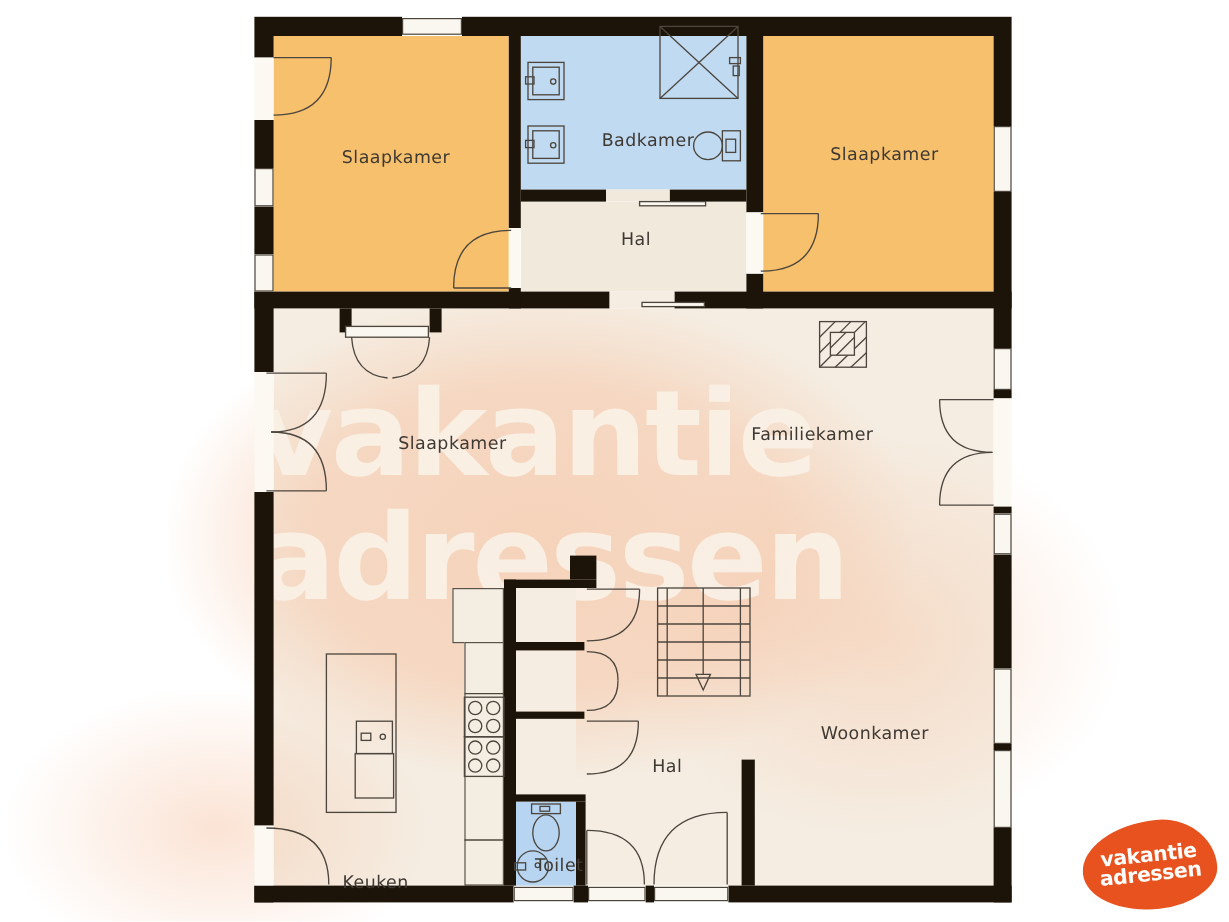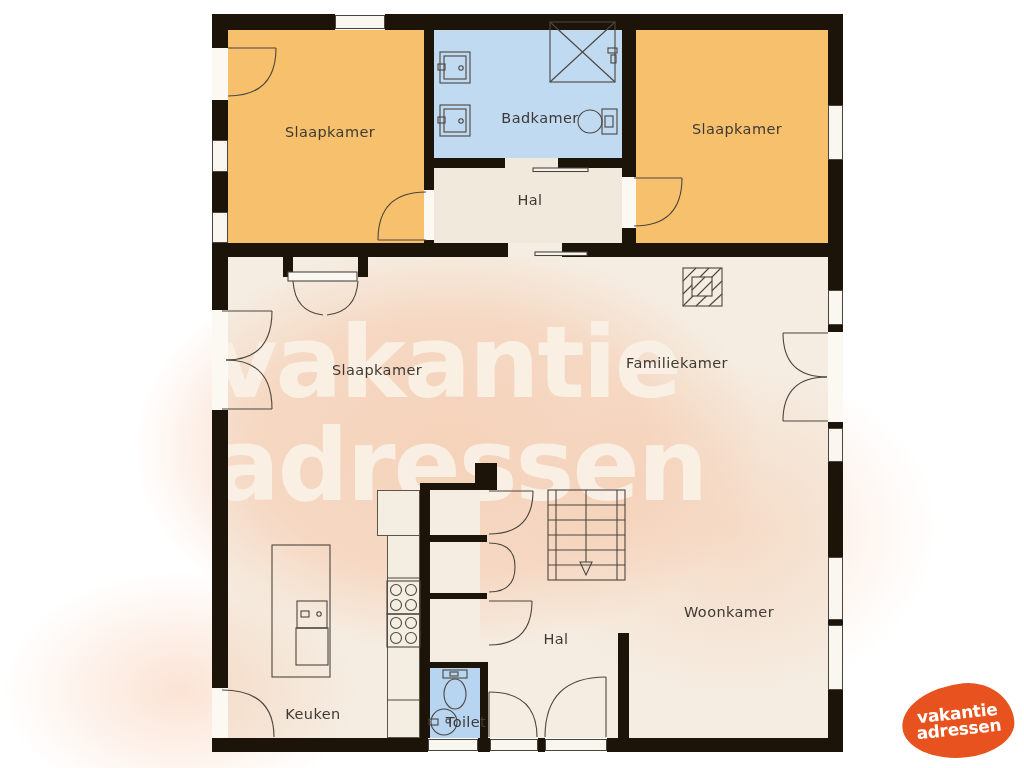--- a/index.html
+++ b/index.html
@@ -238,21 +238,21 @@
   </svg>
 
   <div class="label" style="left:330px;top:132px;">Slaapkamer</div>
   <div class="label" style="left:540px;top:118px;">Badkamer</div>
   <div class="label" style="left:737px;top:129px;">Slaapkamer</div>
   <div class="label" style="left:530px;top:200px;">Hal</div>
   <div class="label" style="left:377px;top:370px;">Slaapkamer</div>
   <div class="label" style="left:677px;top:363px;">Familiekamer</div>
   <div class="label" style="left:729px;top:612px;text-align:right;">Woonkamer</div>
   <div class="label" style="left:556px;top:639px;">Hal</div>
-  <div class="label" style="left:313px;top:714px;text-align:right;">Keuken</div>
+  <div class="label" style="left:313px;top:736px;text-align:right;">Keuken</div>
   <div class="label" style="left:466px;top:722px;">Toilet</div>
 
   <div id="logo">
     <span>vakantie</span>
     <span>adressen</span>
   </div>
 
 </div>
 
 </body></html>

